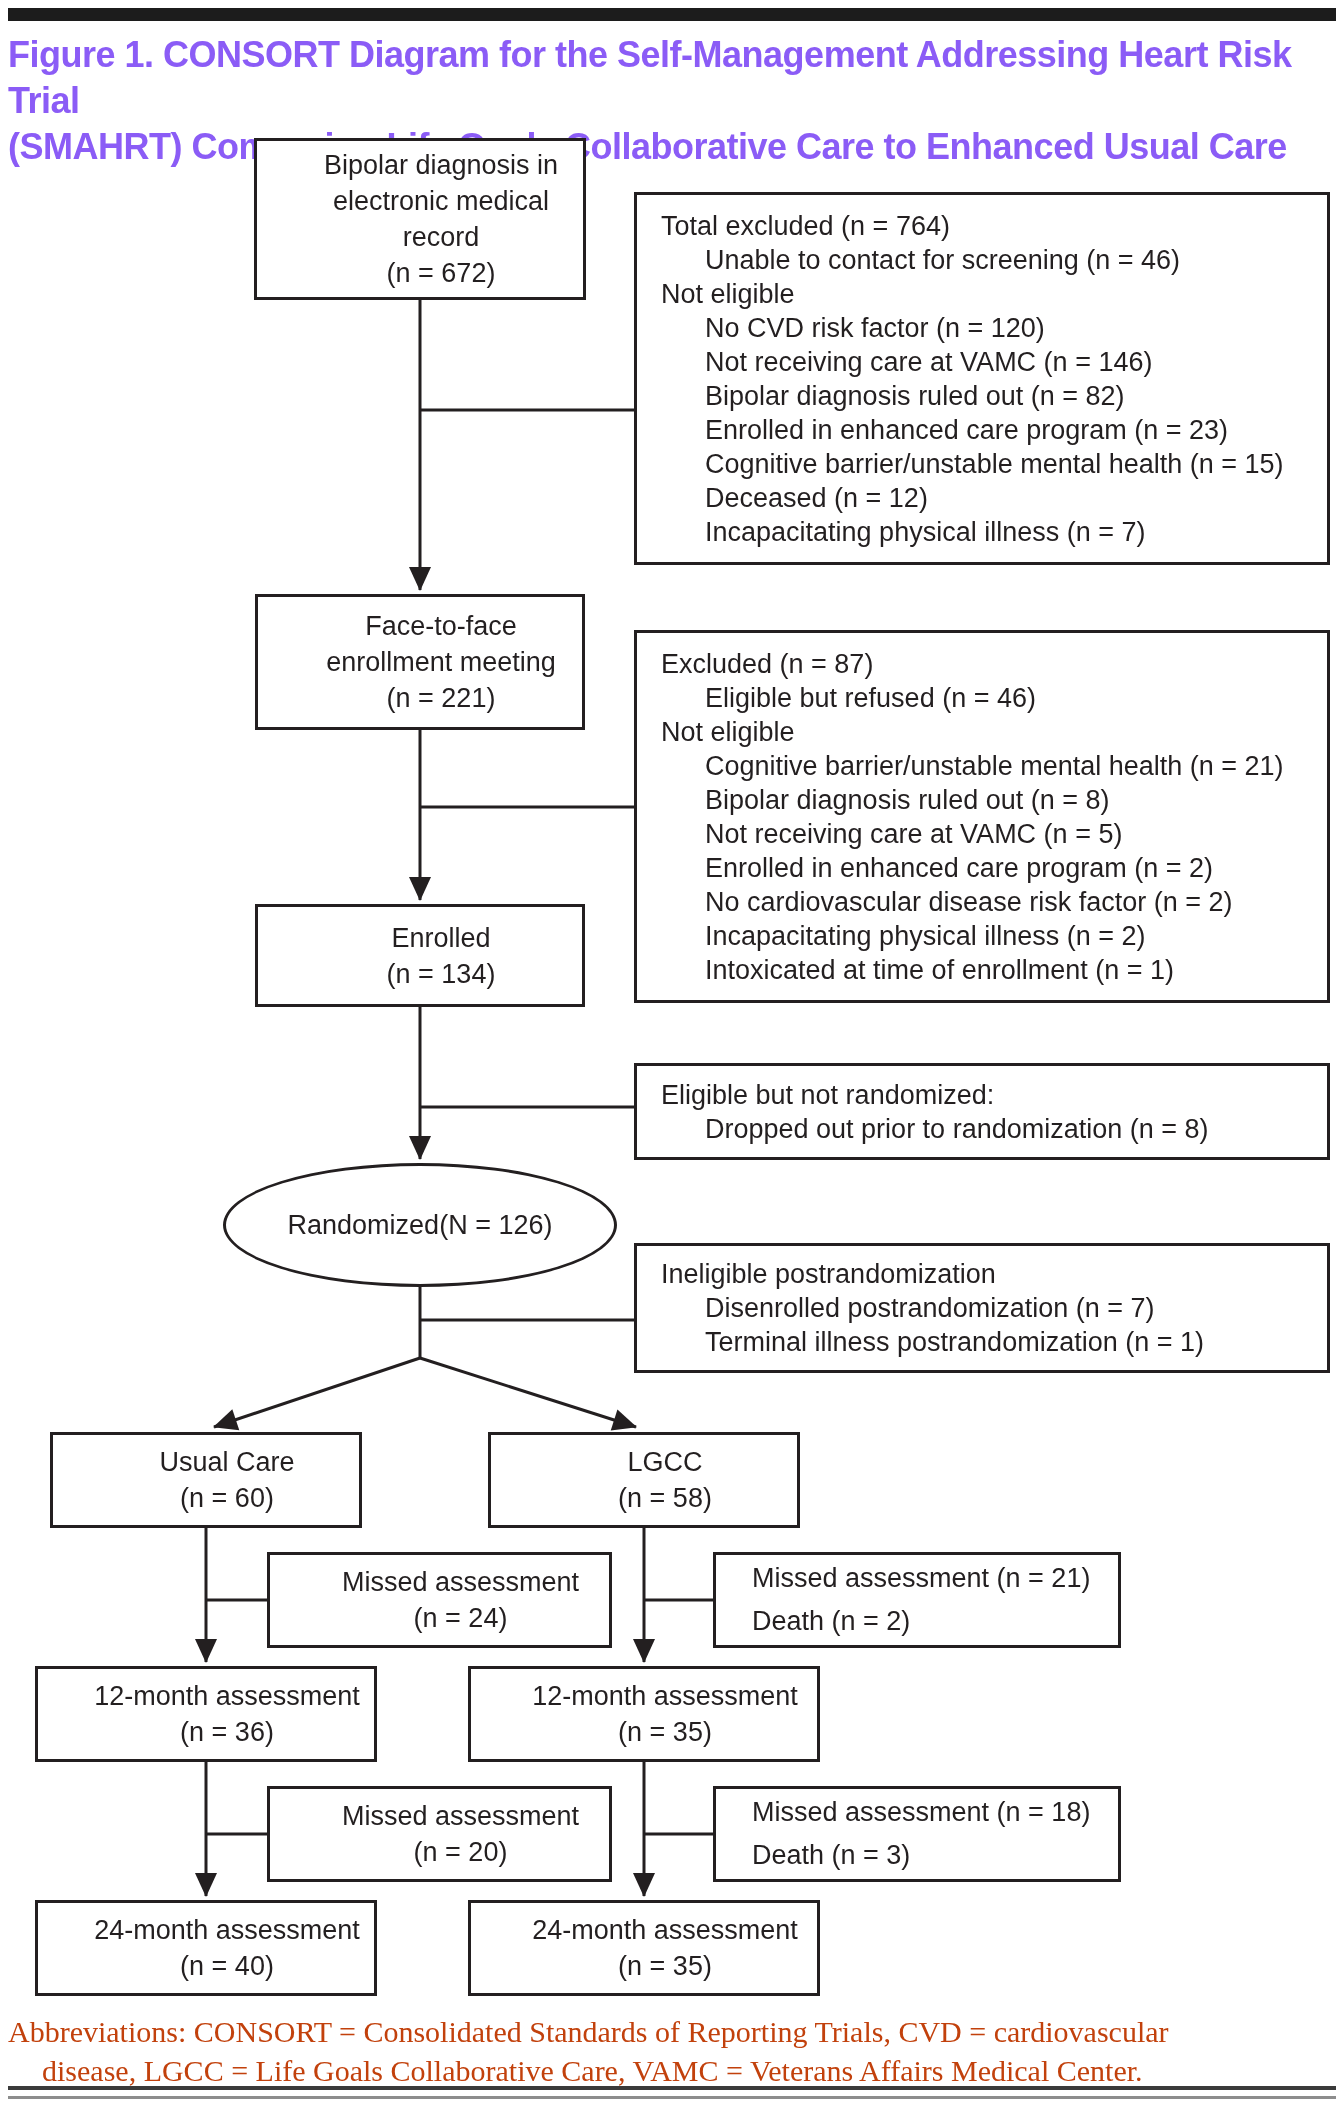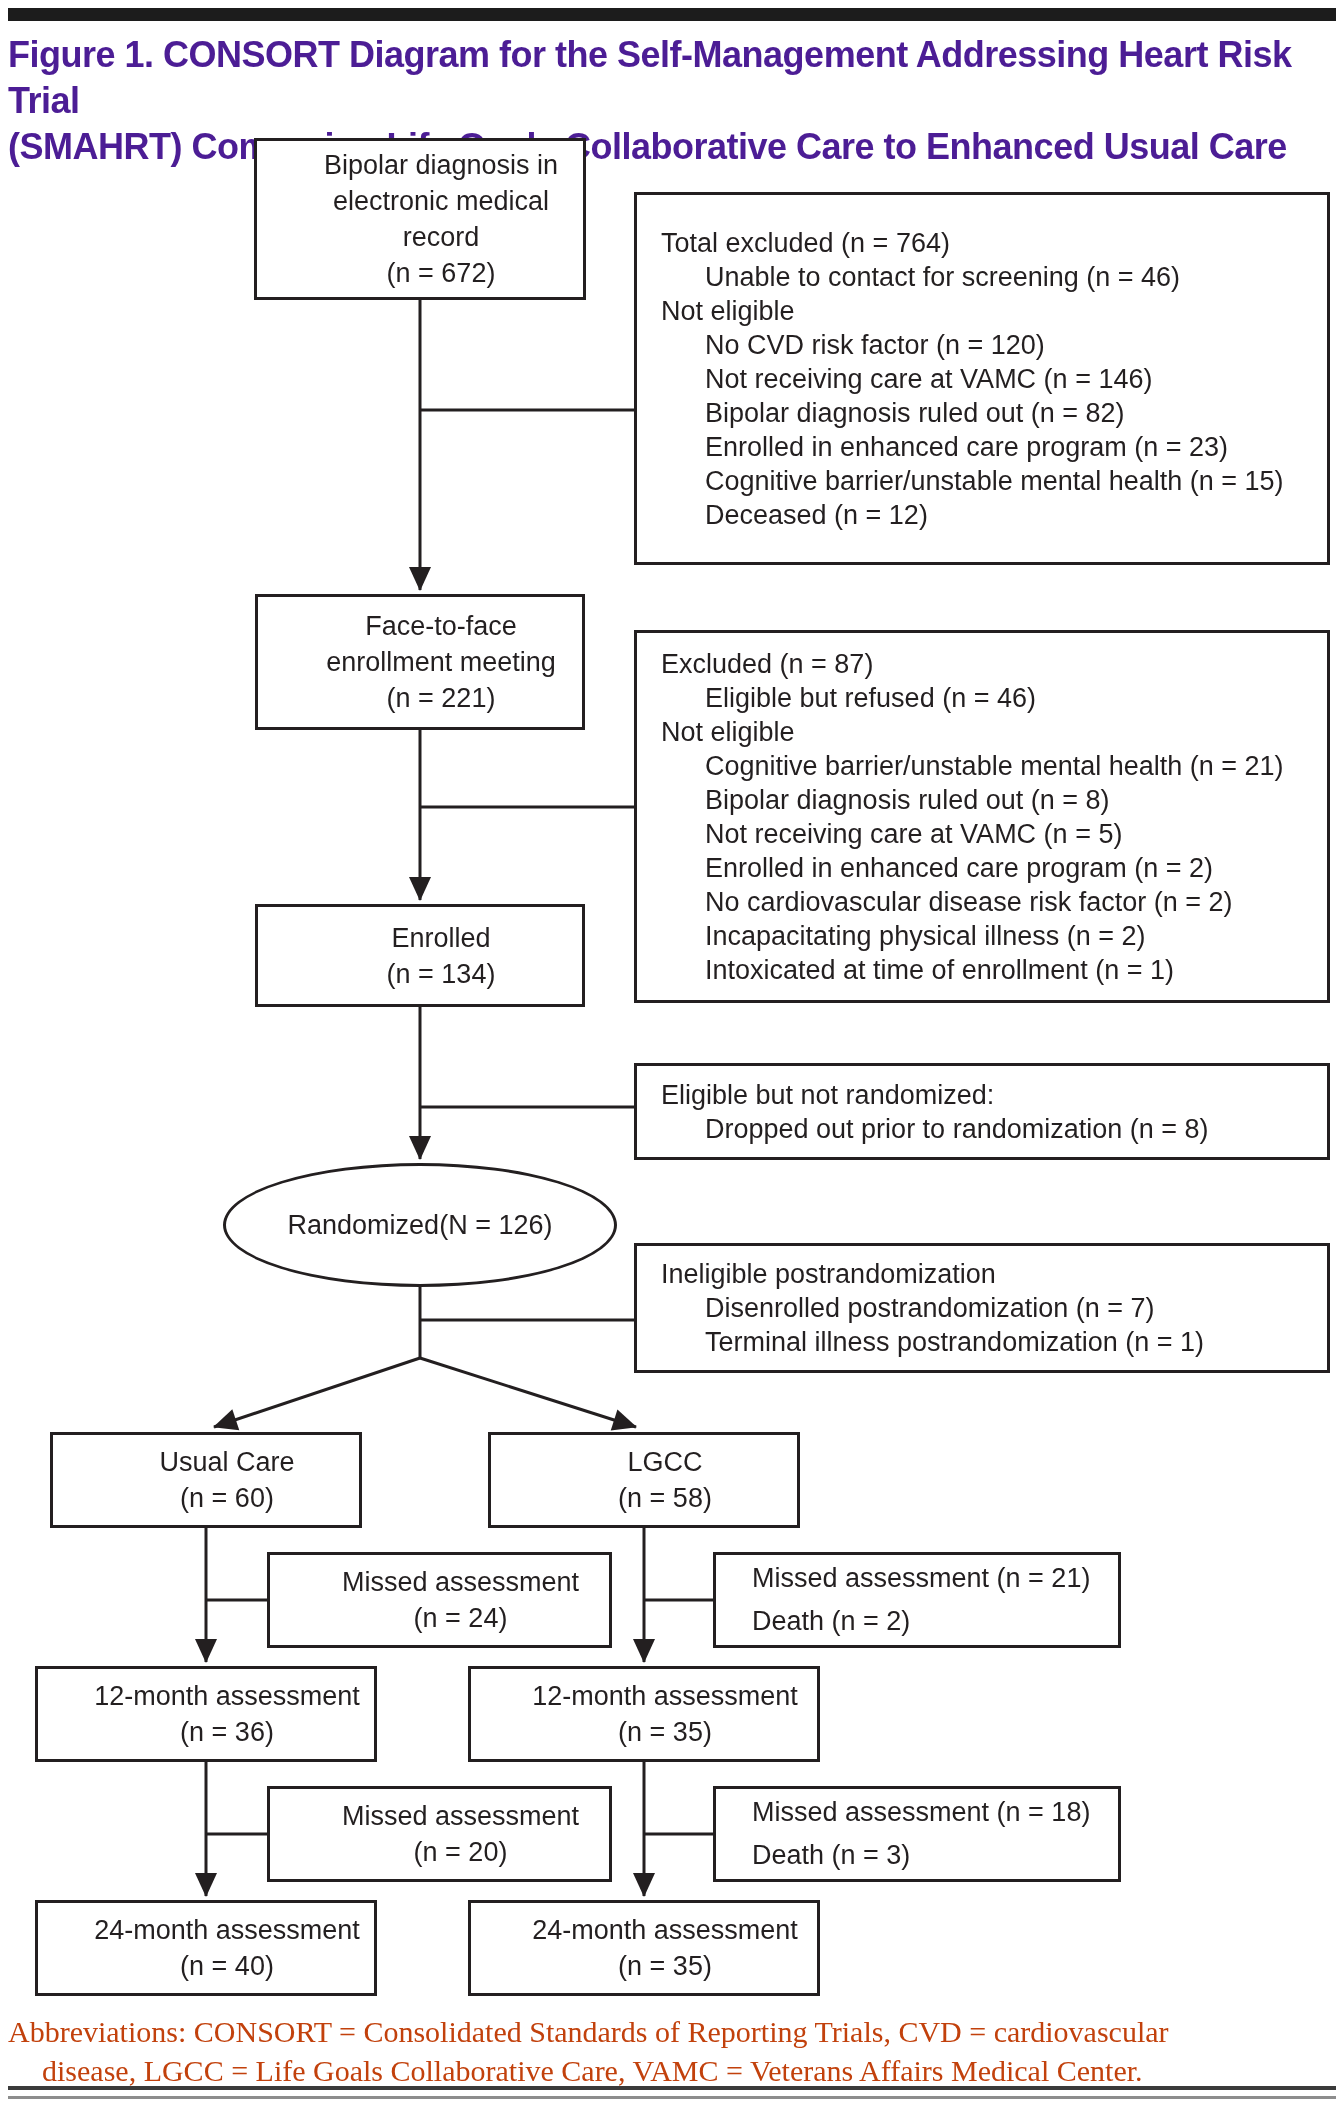--- a/index.html
+++ b/index.html
@@ -22,21 +22,21 @@
     background: #1c1c1c;
   }
   .fig-title {
     position: absolute;
     left: 8px; top: 32px;
     width: 1330px;
     font-size: 36px;
     font-weight: bold;
     line-height: 46px;
     letter-spacing: -0.5px;
-    color: #4c1d95;
+    color: #8b5cf6;
   }
   
   .fbox {
     position: absolute;
     background: #ffffff;
     border: 3px solid #231f20;
     box-sizing: border-box;
     font-size: 27px;
     line-height: 36px;
   }
@@ -152,20 +152,21 @@
   <div class="fbox left-box" style="left:634px; top:192px; width:696px; height:373px;">
     <div>Total excluded (n = 764)</div>
     <div class="indent1">Unable to contact for screening (n = 46)</div>
     <div>Not eligible</div>
     <div class="indent1">No CVD risk factor (n = 120)</div>
     <div class="indent1">Not receiving care at VAMC (n = 146)</div>
     <div class="indent1">Bipolar diagnosis ruled out (n = 82)</div>
     <div class="indent1">Enrolled in enhanced care program (n = 23)</div>
     <div class="indent1">Cognitive barrier/unstable mental health (n = 15)</div>
     <div class="indent1">Deceased (n = 12)</div>
+    <div class="indent1">Incapacitating physical illness (n = 7)</div>
   </div>
 
   <div class="fbox center-box" style="left:255px; top:594px; width:330px; height:136px;">
     <div>Face-to-face</div>
     <div>enrollment meeting</div>
     <div>(n = 221)</div>
   </div>
 
   <div class="fbox left-box" style="left:634px; top:630px; width:696px; height:373px;">
     <div>Excluded (n = 87)</div>

